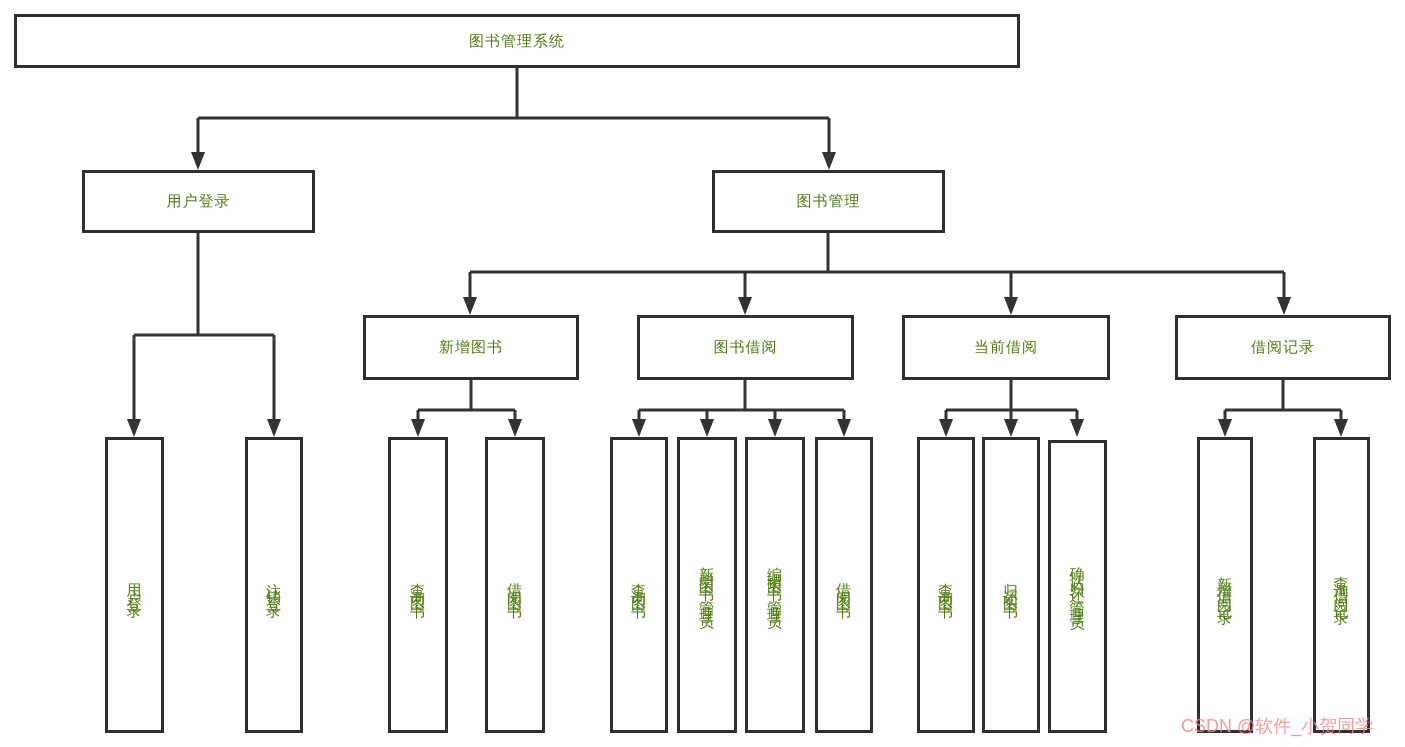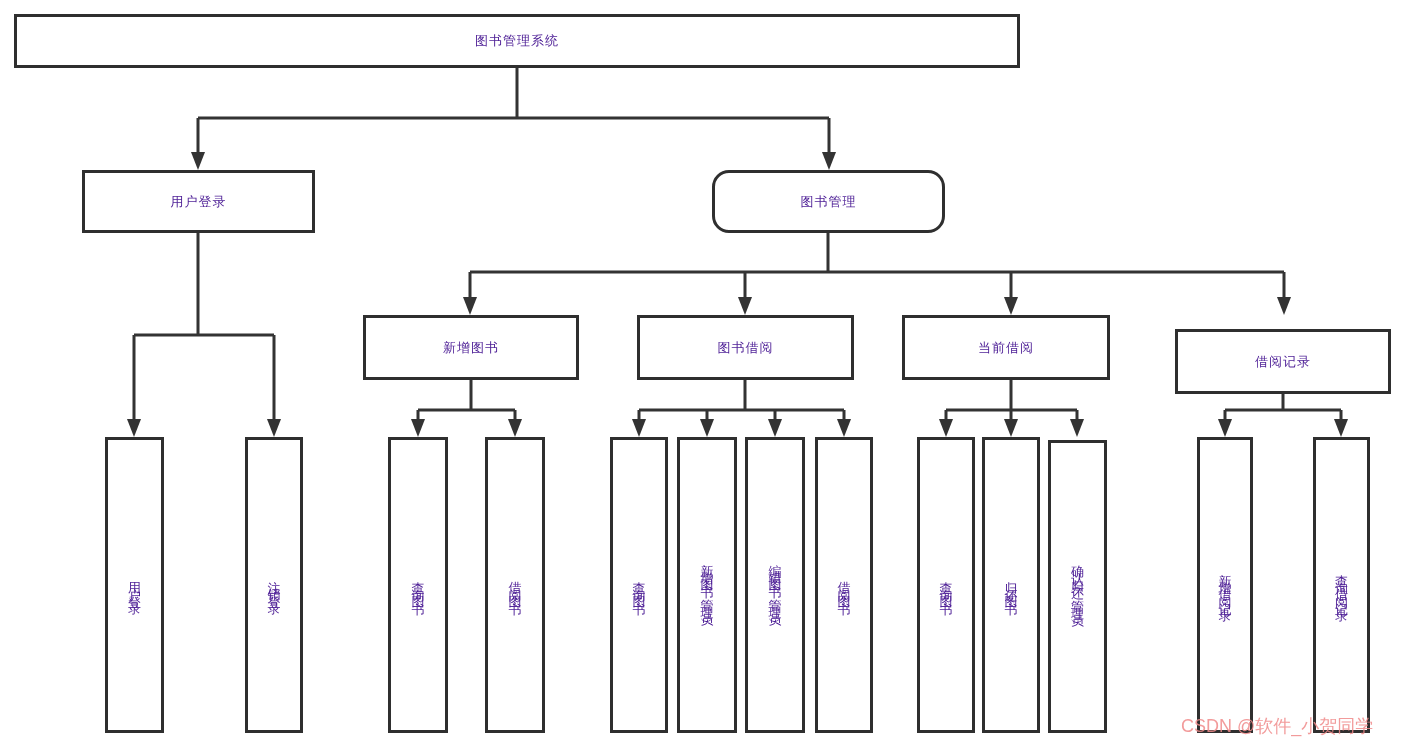--- a/index.html
+++ b/index.html
@@ -25,22 +25,22 @@
     position: absolute;
     box-sizing: border-box;
     border: 3px solid #2f2f2f;
     background: #ffffff;
     display: flex;
     align-items: center;
     justify-content: center;
     z-index: 2;
   }
   .node-label {
-    color: #4c1d95;
-    font-size: 13px;
+    color: #4d7c0f;
+    font-size: 15px;
     letter-spacing: 1px;
     white-space: nowrap;
     text-align: center;
   }
   .leaf .node-label {
     writing-mode: vertical-rl;
     text-orientation: mixed;
     letter-spacing: 7px;
     white-space: normal;
     line-height: 1;
@@ -108,34 +108,34 @@
     </g>
   </svg>
 
   <div class="node" style="left:14px; top:14px; width:1006px; height:54px;">
     <span class="node-label">图书管理系统</span>
   </div>
 
   <div class="node" style="left:82px; top:170px; width:233px; height:63px;">
     <span class="node-label">用户登录</span>
   </div>
-  <div class="node" style="left:712px; top:170px; width:233px; height:63px;border-radius:17px;">
+  <div class="node" style="left:712px; top:170px; width:233px; height:63px;">
     <span class="node-label">图书管理</span>
   </div>
 
   <div class="node" style="left:363px; top:315px; width:216px; height:65px;">
     <span class="node-label">新增图书</span>
   </div>
   <div class="node" style="left:637px; top:315px; width:217px; height:65px;">
     <span class="node-label">图书借阅</span>
   </div>
   <div class="node" style="left:902px; top:315px; width:208px; height:65px;">
     <span class="node-label">当前借阅</span>
   </div>
-  <div class="node" style="left:1175px; top:329px; width:216px; height:65px;">
+  <div class="node" style="left:1175px; top:315px; width:216px; height:65px;">
     <span class="node-label">借阅记录</span>
   </div>
 
   <div class="node leaf" style="left:105px; top:437px; width:59px; height:296px;">
     <span class="node-label">用户登录</span>
   </div>
   <div class="node leaf" style="left:245px; top:437px; width:58px; height:296px;">
     <span class="node-label">注销登录</span>
   </div>
 

